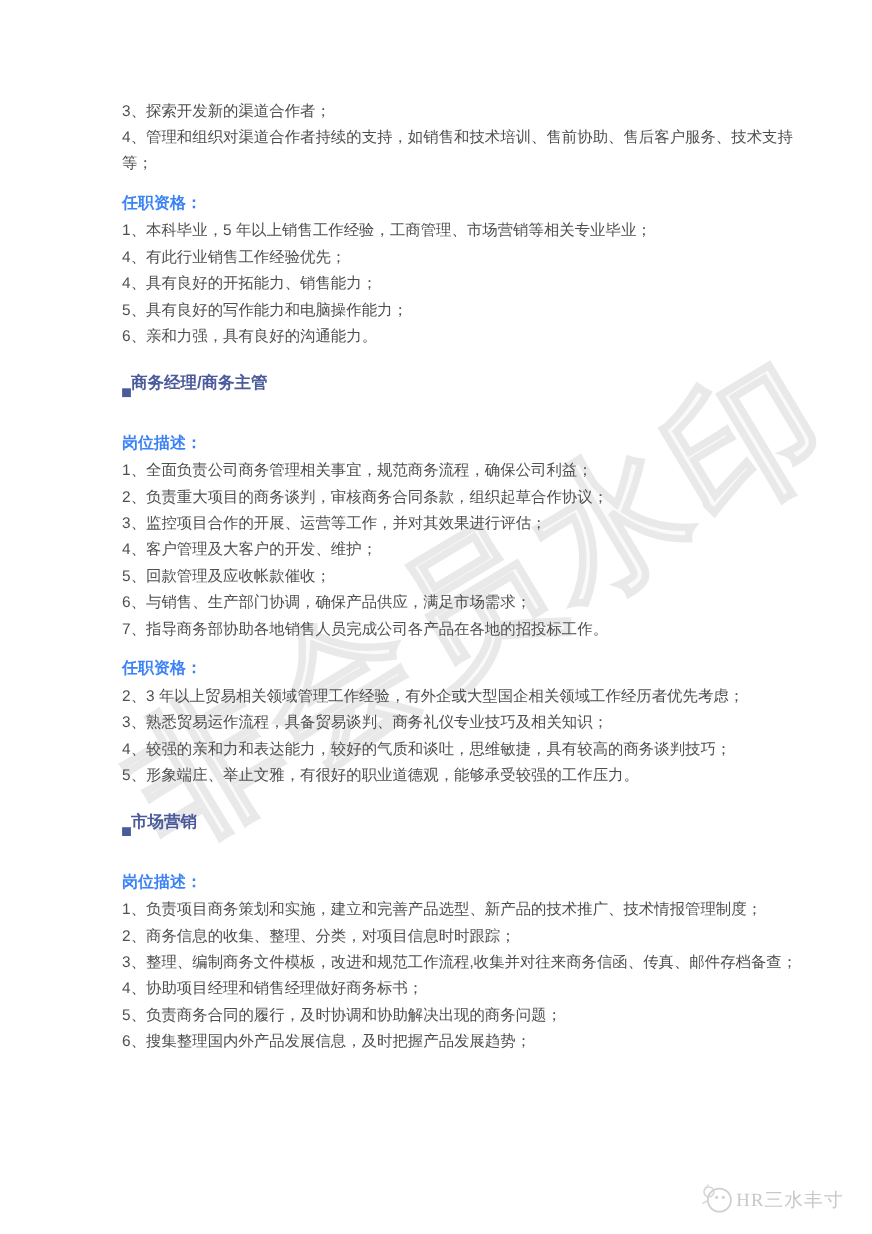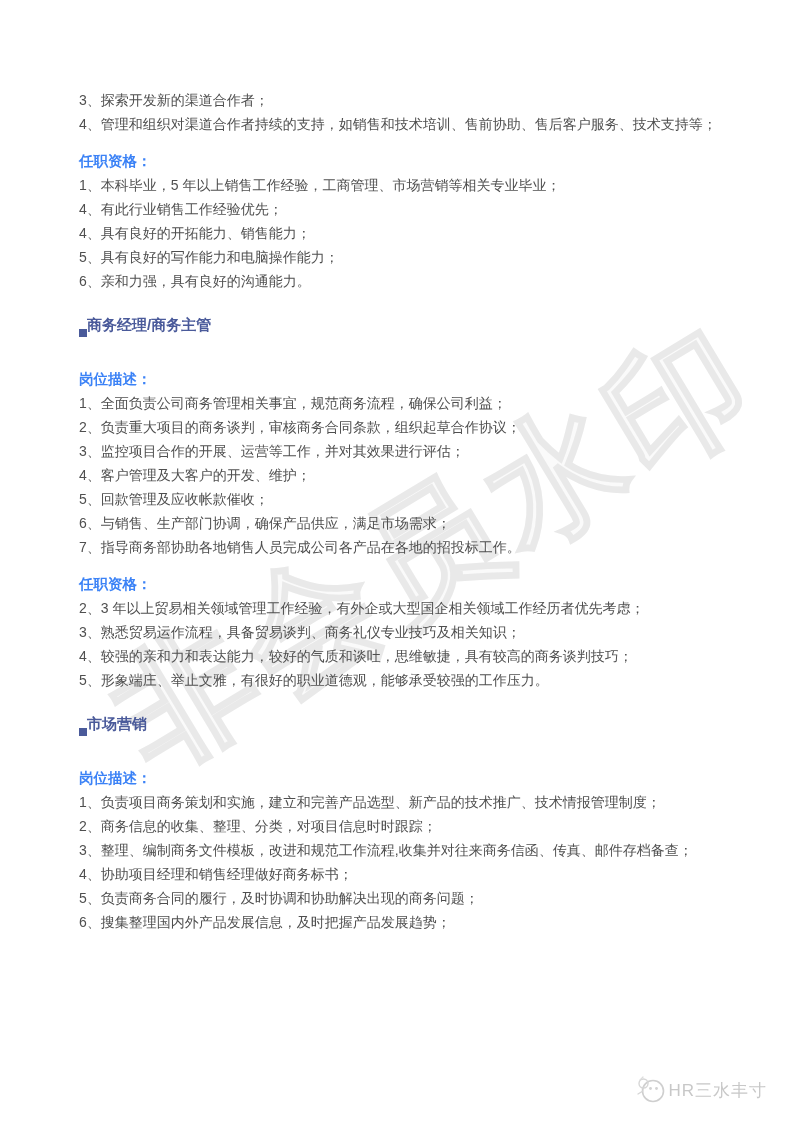--- a/index.html
+++ b/index.html
@@ -25,21 +25,21 @@
     color: rgba(80, 80, 80, 0.03);
     -webkit-text-stroke: 2.5px #e9e9e9;
     transform: rotate(-31deg);
     pointer-events: none;
     user-select: none;
     z-index: 0;
   }
   .content {
     position: relative;
     z-index: 1;
-    padding: 88px 64px 0 79px;
+    padding: 88px 64px 0 111px;
     color: #4f4f4f;
     font-size: 14px;
   }
   .li {
     margin: 0;
     line-height: 24px;
   }
   .label {
     margin: 0;
     line-height: 24px;
@@ -69,20 +69,21 @@
     position: absolute;
     z-index: 1;
     right: 26px;
     bottom: 16px;
     display: flex;
     align-items: center;
     gap: 0;
     color: #c8c8c8;
     font-size: 17px;
     letter-spacing: 1px;
+    font-family: Liberation Serif, serif;
   }
   .brand svg { display: block; }
 </style>
 </head>
 <body>
 
 <div class="page">
 
   <div class="watermark">非会员水印</div>
 

